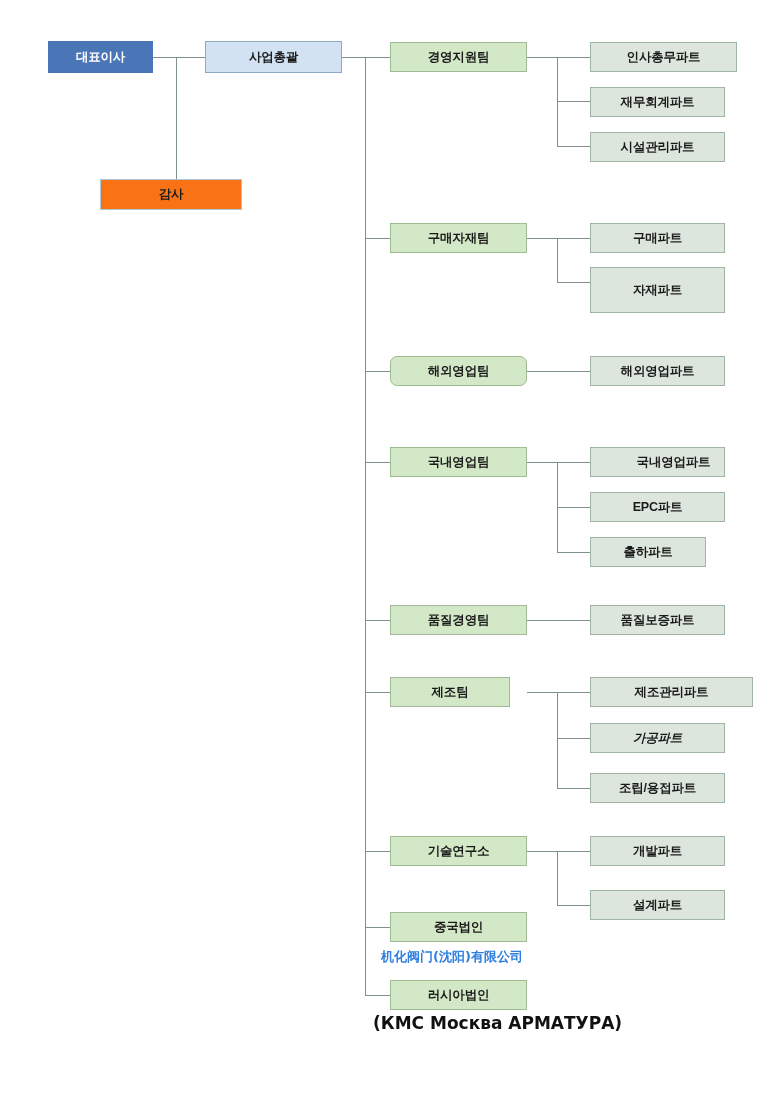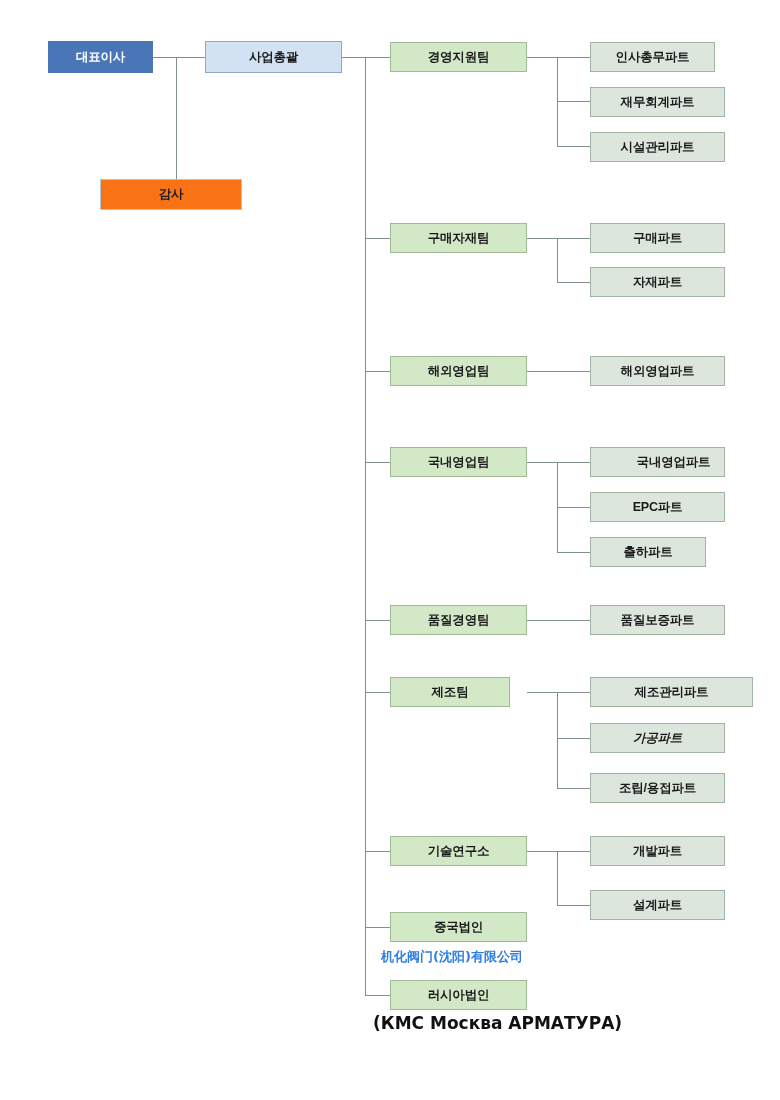--- a/index.html
+++ b/index.html
@@ -157,21 +157,21 @@
   <div class="node audit" style="left:100px; top:179px; width:142px; height:31px;">
     <span>감사</span>
   </div>
 
   <div class="node team" style="left:390px; top:42px; width:137px; height:30px;">
     <span>경영지원팀</span>
   </div>
   <div class="node team" style="left:390px; top:223px; width:137px; height:30px;">
     <span>구매자재팀</span>
   </div>
-  <div class="node team" style="left:390px; top:356px; width:137px; height:30px;">
+  <div class="node team" style="left:390px; top:356px; width:137px; height:30px;border-radius:7px;">
     <span>해외영업팀</span>
   </div>
   <div class="node team" style="left:390px; top:447px; width:137px; height:30px;">
     <span>국내영업팀</span>
   </div>
   <div class="node team" style="left:390px; top:605px; width:137px; height:30px;">
     <span>품질경영팀</span>
   </div>
   <div class="node team" style="left:390px; top:677px; width:120px; height:30px;">
     <span>제조팀</span>
@@ -179,34 +179,34 @@
   <div class="node team" style="left:390px; top:836px; width:137px; height:30px;">
     <span>기술연구소</span>
   </div>
   <div class="node team" style="left:390px; top:912px; width:137px; height:30px;">
     <span>중국법인</span>
   </div>
   <div class="node team" style="left:390px; top:980px; width:137px; height:30px;">
     <span>러시아법인</span>
   </div>
 
-  <div class="node part" style="left:590px; top:42px; width:125px; height:30px;">
+  <div class="node part" style="left:590px; top:42px; width:147px; height:30px;">
     <span>인사총무파트</span>
   </div>
   <div class="node part" style="left:590px; top:87px; width:135px; height:30px;">
     <span>재무회계파트</span>
   </div>
   <div class="node part" style="left:590px; top:132px; width:135px; height:30px;">
     <span>시설관리파트</span>
   </div>
 
   <div class="node part" style="left:590px; top:223px; width:135px; height:30px;">
     <span>구매파트</span>
   </div>
-  <div class="node part" style="left:590px; top:267px; width:135px; height:30px;">
+  <div class="node part" style="left:590px; top:267px; width:135px; height:46px;">
     <span>자재파트</span>
   </div>
 
   <div class="node part" style="left:590px; top:356px; width:135px; height:30px;">
     <span>해외영업파트</span>
   </div>
 
   <div class="node part" style="left:590px; top:447px; width:135px; height:30px;padding-left:32px;">
     <span>국내영업파트</span>
   </div>

